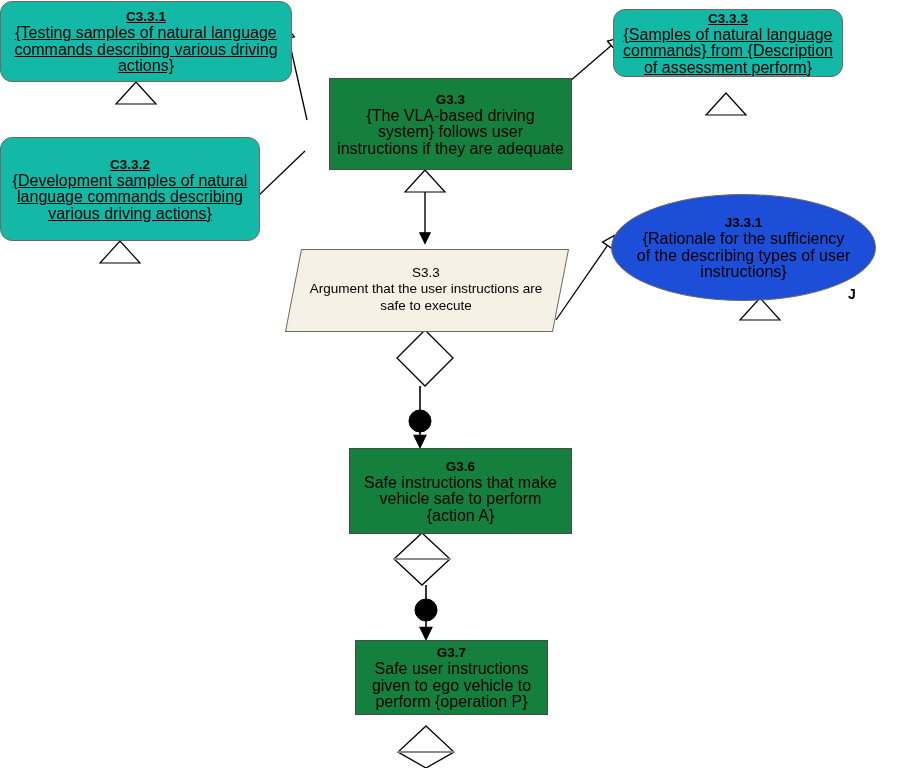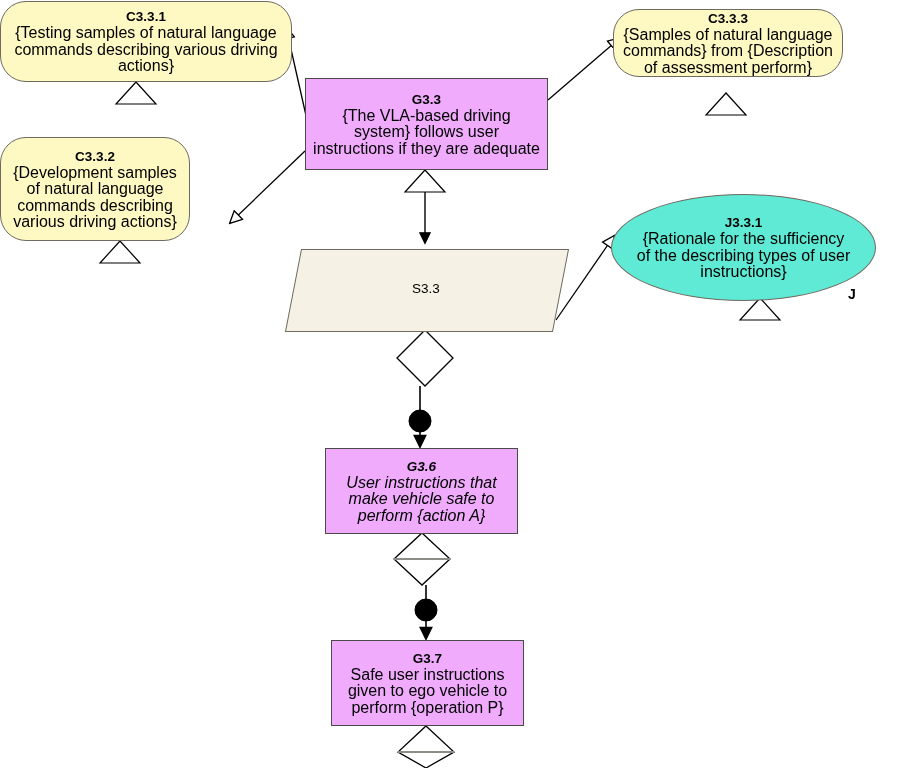--- a/index.html
+++ b/index.html
@@ -50,33 +50,35 @@
     display: block;
   }
   .node .ntext {
     display: block;
     font-size: 16px;
     line-height: 16.5px;
   }
   
   .goal {
     border: 1.3px solid #4a4a48;
-    background: #f0abfc;
+    background: #15803d;
+    margin-left: 24px;
   }
   
   .context {
     border: 1.3px solid #6e6a60;
-    border-radius: 26px;
-    background: #fef9c3;
+    border-radius: 12px;
+    background: #14b8a6;
+    text-decoration: underline;
   }
   
   .justification {
     border: 1.3px solid #6e6a60;
     border-radius: 50%;
-    background: #5eead4;
+    background: #1d4ed8;
   }
   
   .strategy-wrap {
     position: absolute;
   }
   .strategy-shape {
     position: absolute;
     left: 0; top: 0;
     width: 100%;
     height: 100%;
@@ -180,21 +182,21 @@
       <path d="M 426 726 L 454 752 L 426 768 L 398 752 z" fill="#ffffff" stroke="#000000" stroke-width="1.3"></path>
       <line x1="398" y1="752" x2="454" y2="752" stroke="#8d8d88" stroke-width="2"></line>
     </g>
   </svg>
 
   <div class="node context" style="left:0px; top:1px; width:292px; height:81px;">
     <span class="nid">C3.3.1</span>
     <span class="ntext">{Testing samples of natural language commands describing various driving actions}</span>
   </div>
 
-  <div class="node context" style="left:0px; top:137px; width:190px; height:104px;">
+  <div class="node context" style="left:0px; top:137px; width:260px; height:104px;">
     <span class="nid">C3.3.2</span>
     <span class="ntext">{Development samples of natural language commands describing various driving actions}</span>
   </div>
 
   <div class="node context" style="left:613px; top:9px; width:230px; height:68px;">
     <span class="nid">C3.3.3</span>
     <span class="ntext">{Samples of natural language commands} from {Description of assessment perform}</span>
   </div>
 
   <div class="node goal" style="left:305px; top:78px; width:243px; height:92px;">
@@ -205,26 +207,27 @@
   <div class="node justification" style="left:611px; top:194px; width:265px; height:107px; padding:2px 22px;">
     <span class="nid">J3.3.1</span>
     <span class="ntext">{Rationale for the sufficiency of the describing types of user instructions}</span>
   </div>
   <div class="jmark" style="left:848px; top:286px;">J</div>
 
   <div class="strategy-wrap" style="left:293px; top:249px; width:266px; height:81px;">
     <div class="strategy-shape"></div>
     <div class="strategy-label">
       <span class="nid">S3.3</span>
+      <span class="ntext" style="display:block; width:258px;">Argument that the user instructions are safe to execute</span>
     </div>
   </div>
 
-  <div class="node goal" style="left:325px; top:448px; width:193px; height:86px;font-style:italic;">
+  <div class="node goal" style="left:325px; top:448px; width:223px; height:86px;">
     <span class="nid">G3.6</span>
-    <span class="ntext">User instructions that make vehicle safe to perform {action A}</span>
-  </div>
-
-  <div class="node goal" style="left:331px; top:640px; width:193px; height:86px;">
+    <span class="ntext">Safe instructions that make vehicle safe to perform {action A}</span>
+  </div>
+
+  <div class="node goal" style="left:331px; top:640px; width:193px; height:75px;">
     <span class="nid">G3.7</span>
     <span class="ntext">Safe user instructions given to ego vehicle to perform {operation P}</span>
   </div>
 
 </div>
 
 </body></html>

